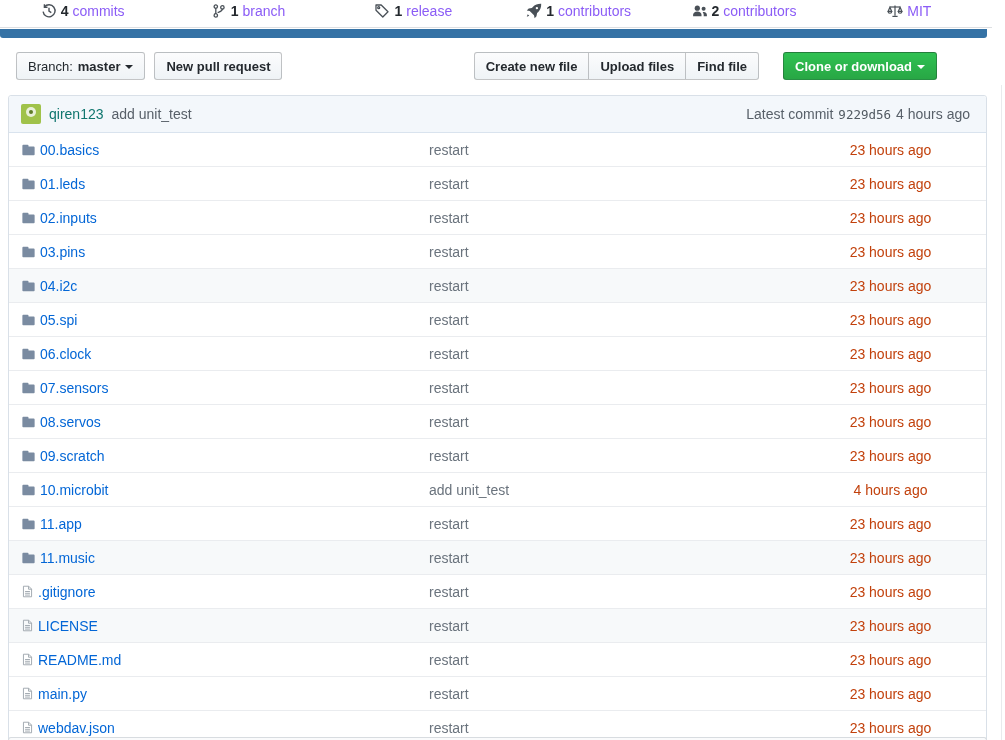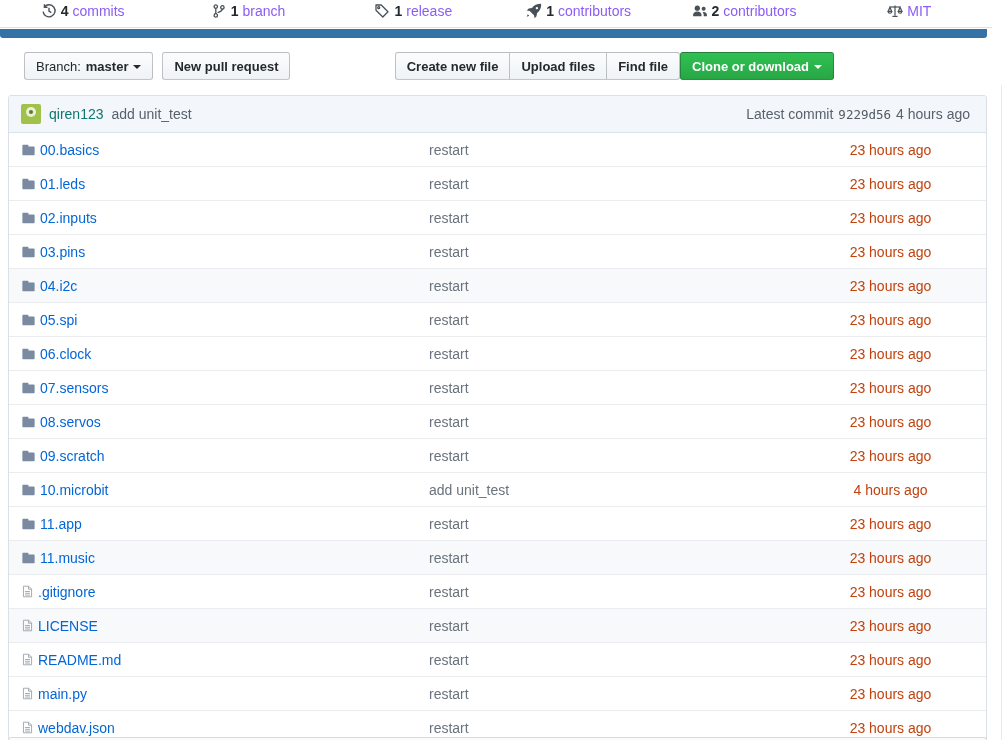--- a/index.html
+++ b/index.html
@@ -23,23 +23,23 @@
   .stat-num { font-weight:700; color:#24292e; }
   .stat-label { color:#8b5cf6; }
 
   
   .lang-bar {
     position:absolute; top:29px; left:0; width:987px; height:9px;
     border-radius:0 0 3px 3px; background:#3572a5;
   }
 
   
-  .toolbar { position:absolute; top:52px; left:24px; width:810px; height:28px; }
+  .toolbar { position:absolute; top:52px; left:16px; width:921px; height:28px; }
   .toolbar-left { float:left; display:flex; gap:9px; }
-  .toolbar-right { float:right; display:flex; gap:0; }
+  .toolbar-right { float:right; display:flex; gap:24px; }
   .btn {
     display:inline-flex; align-items:center; gap:5px; height:28px; box-sizing:border-box;
     padding:0 11px; font-size:13px; font-weight:600; color:#24292e;
     background:linear-gradient(#fcfcfd,#eff3f6);
     border:1px solid rgba(27,31,35,.25); border-radius:3px; cursor:pointer;
     font-family:inherit; white-space:nowrap;
   }
   .branch-prefix { font-weight:400; }
   .btn-group { display:flex; }
   .btn-group .btn { border-radius:0; margin-left:-1px; }

